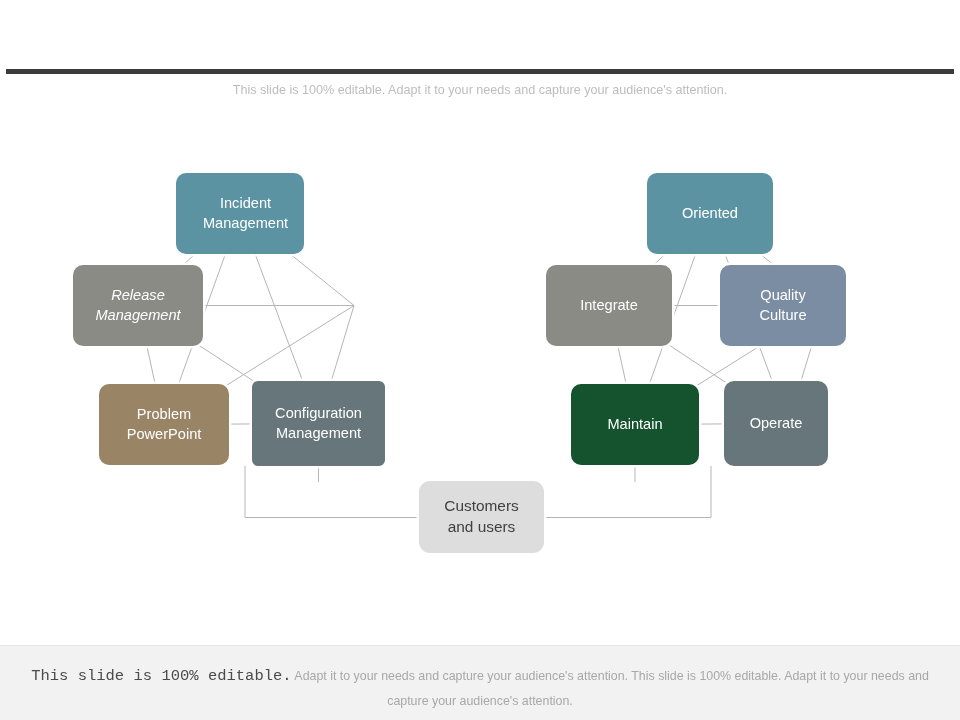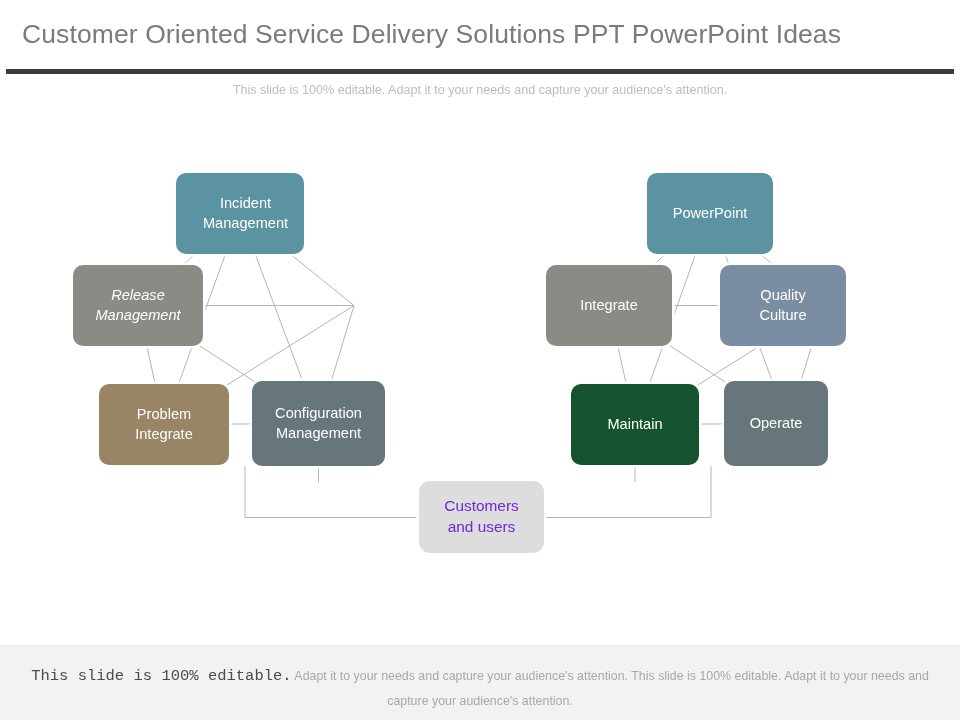--- a/index.html
+++ b/index.html
@@ -87,21 +87,21 @@
   
   #hub-node {
     position: absolute;
     border-radius: 11px;
     background: #dddddd;
     box-shadow: 0 0 0 2.5px rgba(255,255,255,0.92);
     display: flex;
     align-items: center;
     justify-content: center;
     text-align: center;
-    color: #6d28d9;
+    color: #404040;
     font-size: 15.4px;
     line-height: 1.34;
     box-sizing: border-box;
   }
   #hub-node .node-label { white-space: pre-line; }
 
   
   #slide-footer {
     position: absolute;
     left: 0;
@@ -127,21 +127,20 @@
   }
   #footer-rest {
     font-size: 12.4px;
     color: #a8a8a8;
   }
 </style>
 </head>
 <body>
 
 <div id="slide-header">
-  <div id="slide-title">Customer Oriented Service Delivery Solutions PPT PowerPoint Ideas</div>
   <div id="title-rule"></div>
   <div id="slide-subtitle">This slide is 100% editable. Adapt it to your needs and capture your audience's attention.</div>
 </div>
 
 <div id="diagram-area">
 
   <svg id="connector-layer" viewBox="0 0 960 505" width="960" height="505" xmlns="http://www.w3.org/2000/svg">
     <g id="left-connectors" stroke="#b5b5b5" stroke-width="1" fill="none">
 
       <line x1="240" y1="103.5" x2="354" y2="195.5"></line>
@@ -182,29 +181,29 @@
   <div class="node" style="left:176px;top:63px;width:128px;height:81px;background:#5b93a3;padding-left:17px;">
     <span class="node-label">Incident
 Management</span>
   </div>
   <div class="node" style="left:73px;top:155px;width:130px;height:81px;background:#8b8b86;font-style:italic;">
     <span class="node-label">Release
 Management</span>
   </div>
   <div class="node" style="left:99px;top:274px;width:130px;height:81px;background:#9a8466;">
     <span class="node-label">Problem
-Integrate</span>
-  </div>
-  <div class="node" style="left:252px;top:271px;width:133px;height:85px;background:#66767a;">
+PowerPoint</span>
+  </div>
+  <div class="node" style="left:252px;top:271px;width:133px;height:85px;background:#66767a;border-radius:6px;">
     <span class="node-label">Configuration
 Management</span>
   </div>
 
   <div class="node" style="left:647px;top:63px;width:126px;height:81px;background:#5b93a3;">
-    <span class="node-label">PowerPoint</span>
+    <span class="node-label">Oriented</span>
   </div>
   <div class="node" style="left:546px;top:155px;width:126px;height:81px;background:#8b8b86;">
     <span class="node-label">Integrate</span>
   </div>
   <div class="node" style="left:720px;top:155px;width:126px;height:81px;background:#7b8da2;">
     <span class="node-label">Quality
 Culture</span>
   </div>
   <div class="node" style="left:571px;top:274px;width:128px;height:81px;background:#14532d;">
     <span class="node-label">Maintain</span>

